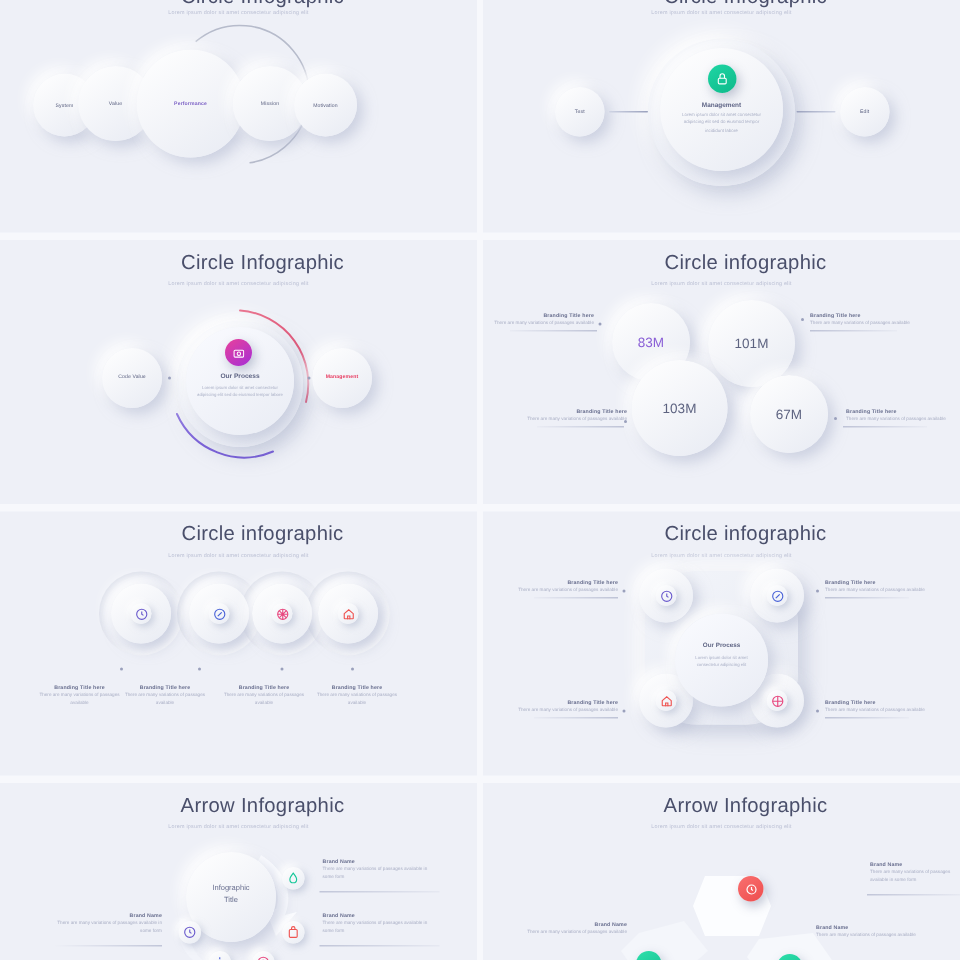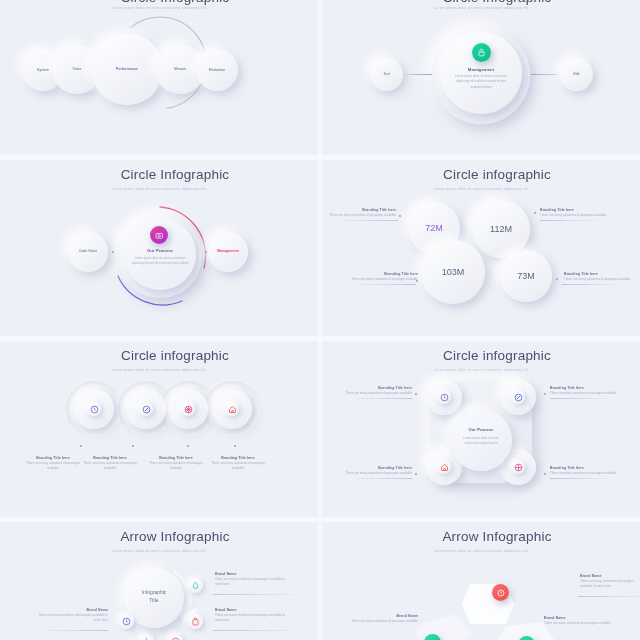--- a/index.html
+++ b/index.html
@@ -218,24 +218,24 @@
   <div class="panel">
     <div class="panel-inner">
       <div class="title t-lg" style="top:7px;">Circle infographic</div>
       <div class="subtitle" style="top:27px;">Lorem ipsum dolor sit amet consectetur adipiscing elit</div>
 
       <div class="circ" style="left:86px; top:42px; width:52px; height:52px;"></div>
       <div class="circ" style="left:150px; top:40px; width:58px; height:58px;"></div>
       <div class="circ" style="left:99px; top:80px; width:64px; height:64px;"></div>
       <div class="circ" style="left:178px; top:90px; width:52px; height:52px;"></div>
 
-      <div class="circ-value val accent" style="left:86px; width:52px; top:63px;">72M</div>
-      <div class="circ-value val" style="left:150px; width:58px; top:64px;">112M</div>
+      <div class="circ-value val accent" style="left:86px; width:52px; top:63px;">83M</div>
+      <div class="circ-value val" style="left:150px; width:58px; top:64px;">101M</div>
       <div class="circ-value val" style="left:99px; width:64px; top:107px;">103M</div>
-      <div class="circ-value val" style="left:178px; width:52px; top:111px;">73M</div>
+      <div class="circ-value val" style="left:178px; width:52px; top:111px;">67M</div>
 
       <div class="callout left" style="left:-2px; top:48px; width:76px;">
         <div class="ct">Branding Title here</div>
         <div class="cb">There are many variations of passages available</div>
       </div>
       <div class="rule" style="left:18px; top:60px; width:58px; background:linear-gradient(90deg,rgba(185,190,211,.1),rgba(185,190,211,.9));"></div>
       <div class="dot" style="left:77px; top:55px;"></div>
 
       <div class="callout right" style="left:218px; top:48px; width:76px;">
         <div class="ct">Branding Title here</div>

